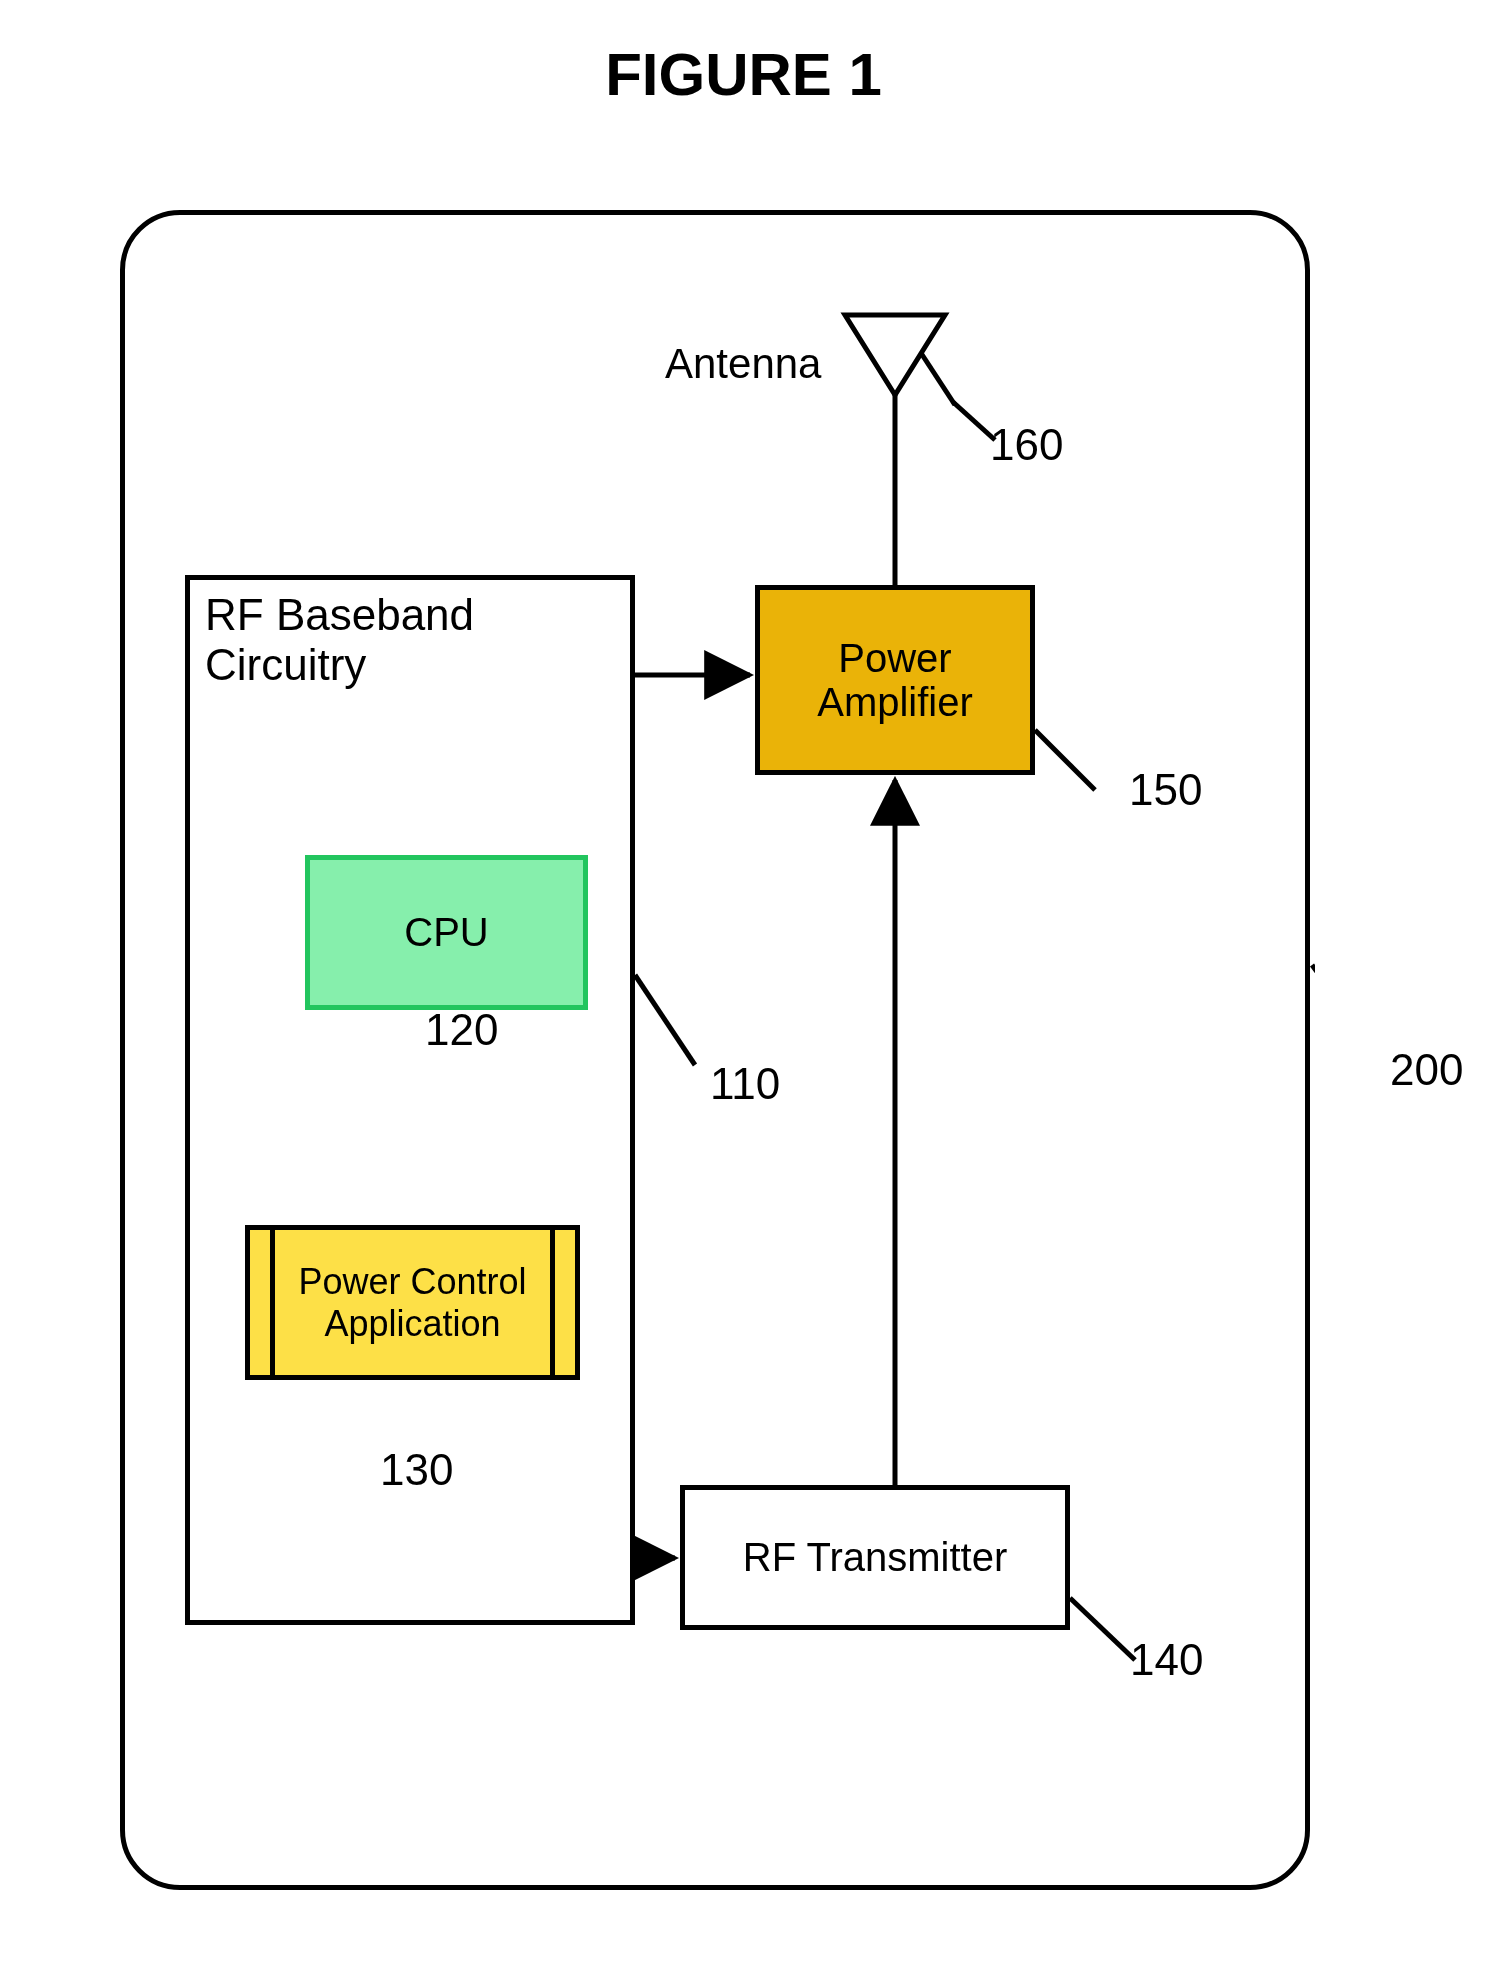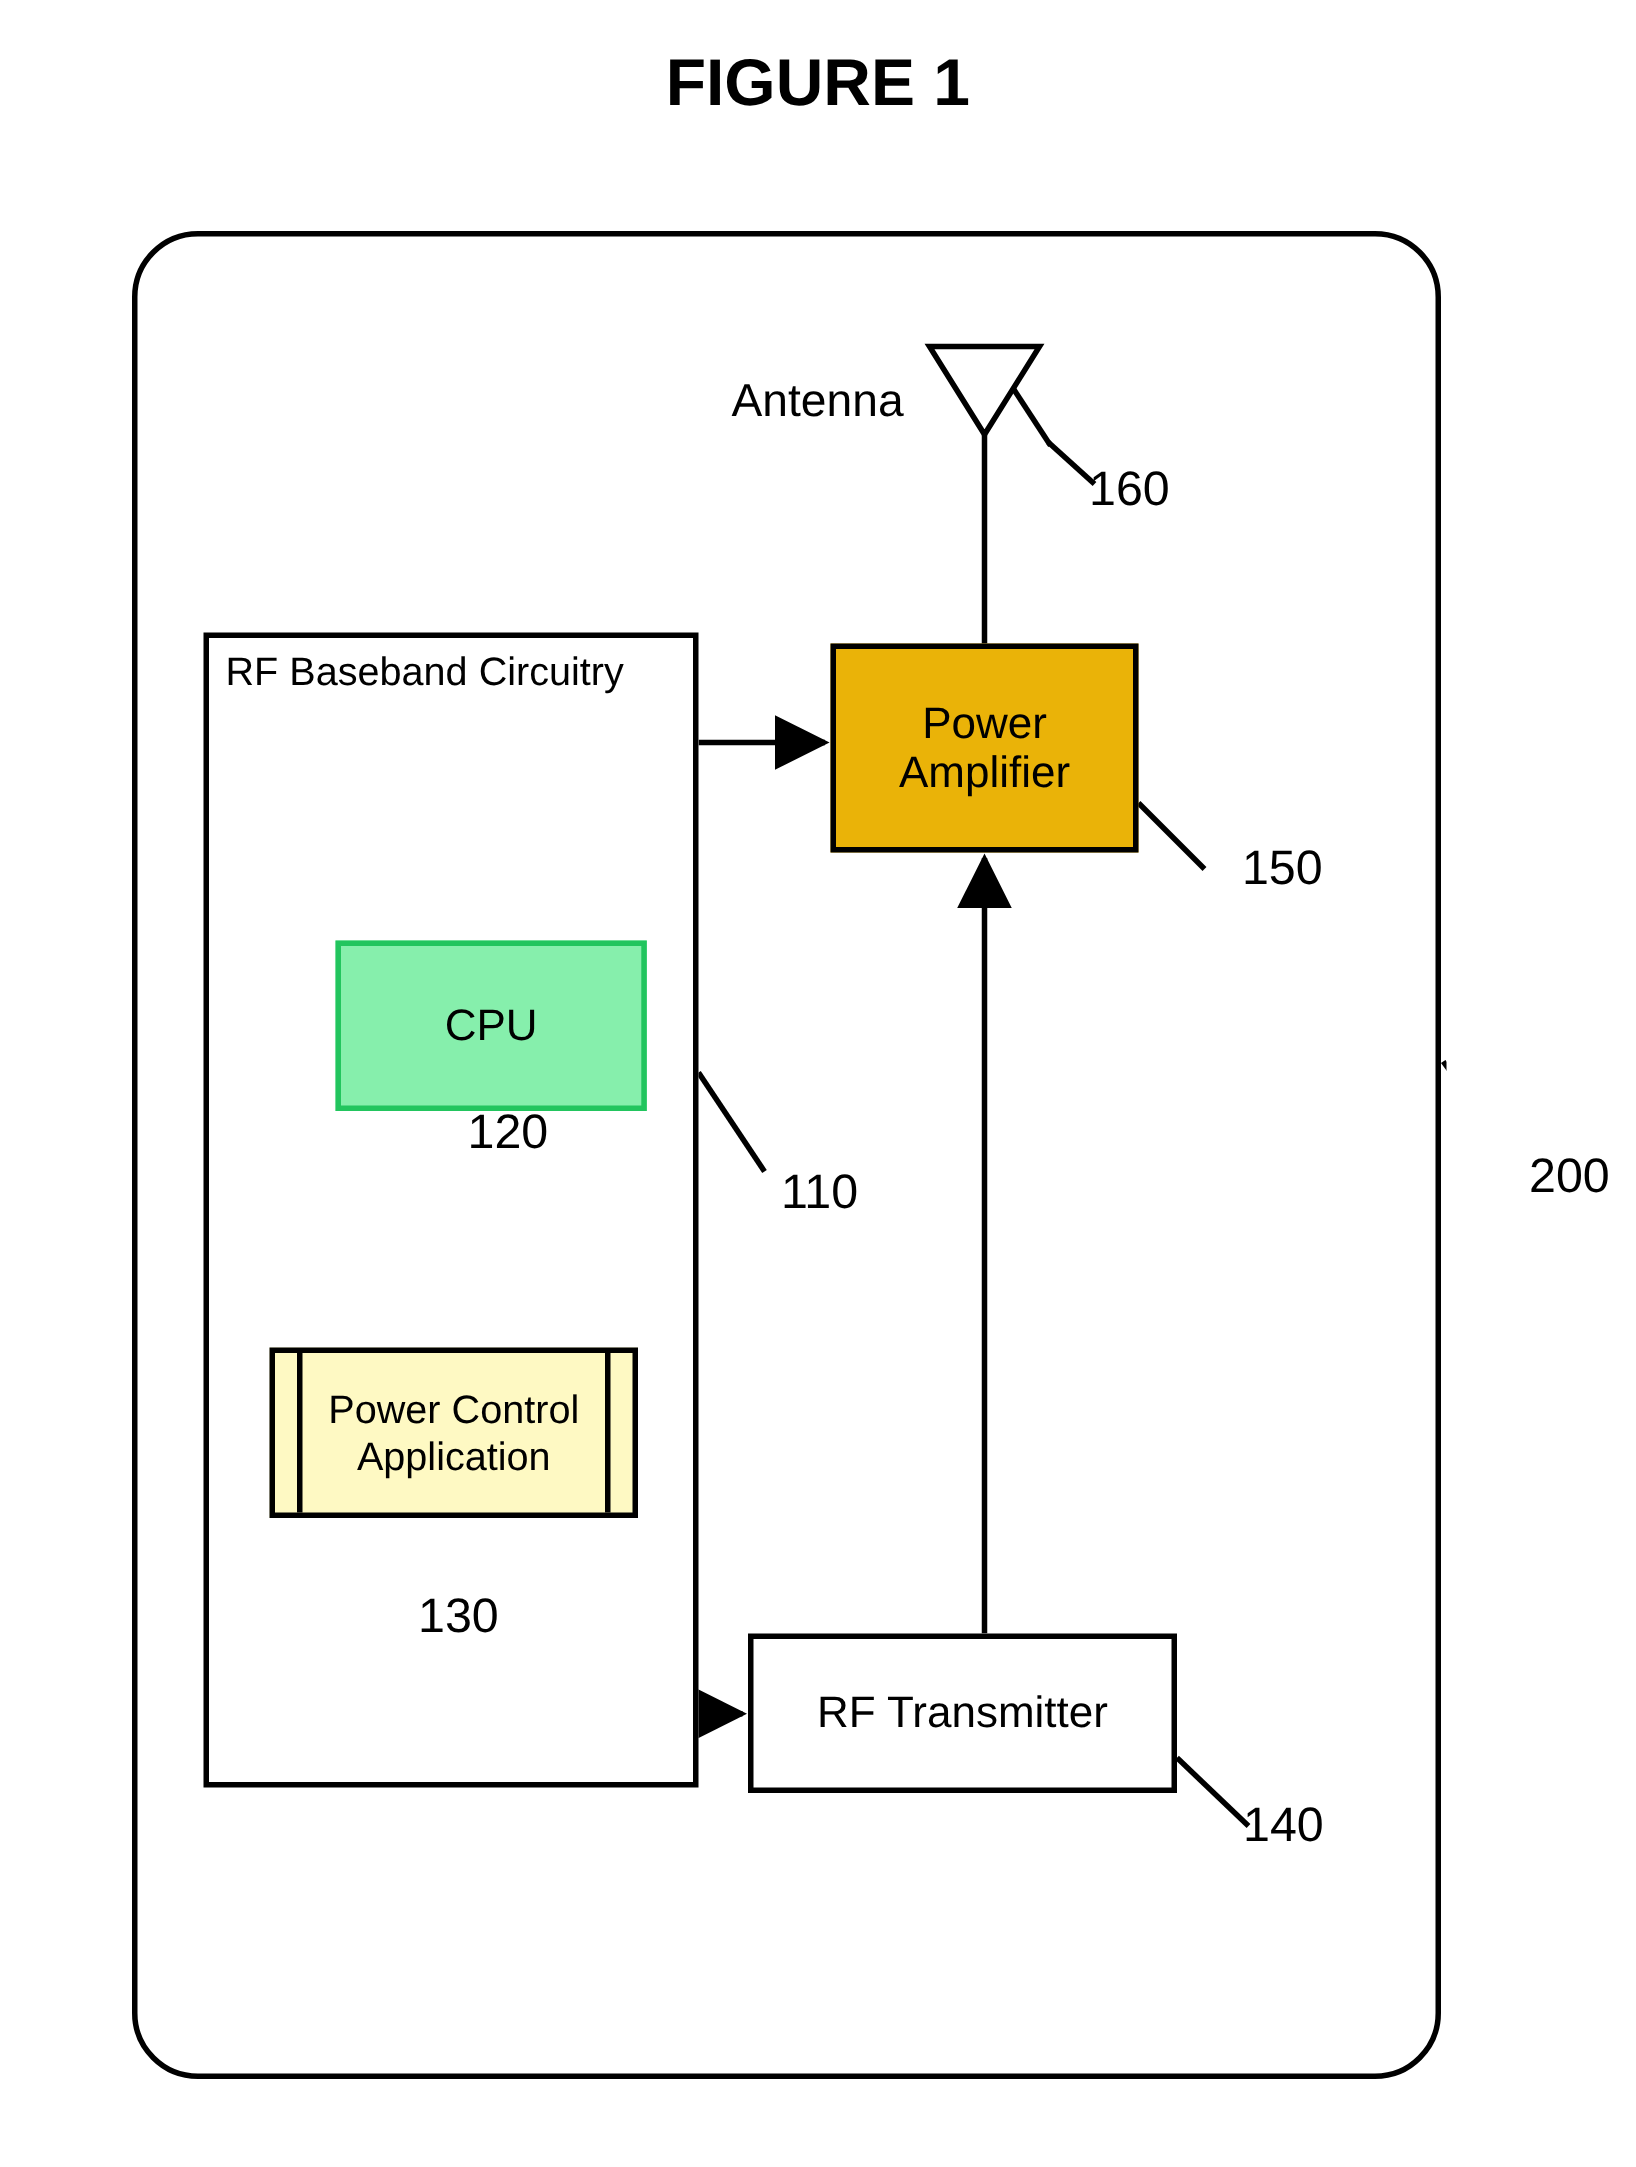--- a/index.html
+++ b/index.html
@@ -40,21 +40,21 @@
     width: 450px;
     height: 1050px;
     border: 5px solid #000;
     box-sizing: border-box;
     background: #fff;
   }
   .baseband-label {
     position: absolute;
     left: 15px;
     top: 10px;
-    font-size: 36px;
+    font-size: 44px;
   }
   .cpu {
     position: absolute;
     left: 115px;
     top: 275px;
     width: 283px;
     height: 155px;
     border: 5px solid #22c55e;
     box-sizing: border-box;
     display: flex;
@@ -64,21 +64,21 @@
     background: #86efac;
   }
   .pca {
     position: absolute;
     left: 55px;
     top: 645px;
     width: 335px;
     height: 155px;
     border: 5px solid #000;
     box-sizing: border-box;
-    background: #fef9c3;
+    background: #fde047;
   }
   .pca .stripe-left,
   .pca .stripe-right {
     position: absolute;
     top: 0;
     bottom: 0;
     width: 0;
     border-left: 5px solid #000;
   }
   .pca .stripe-left { left: 20px; }

